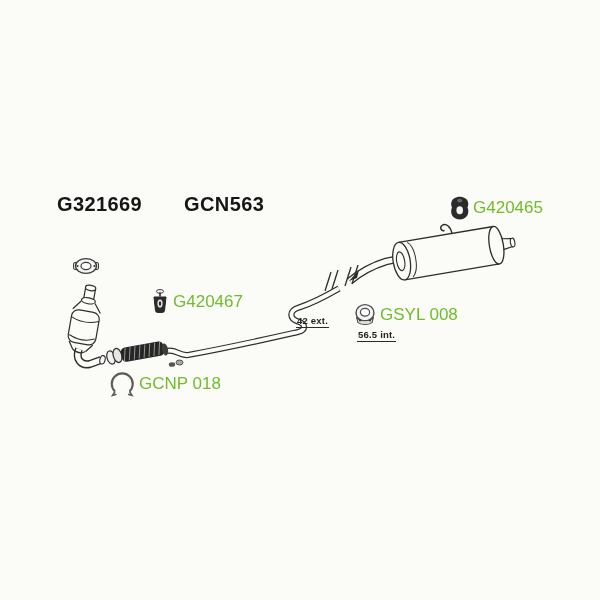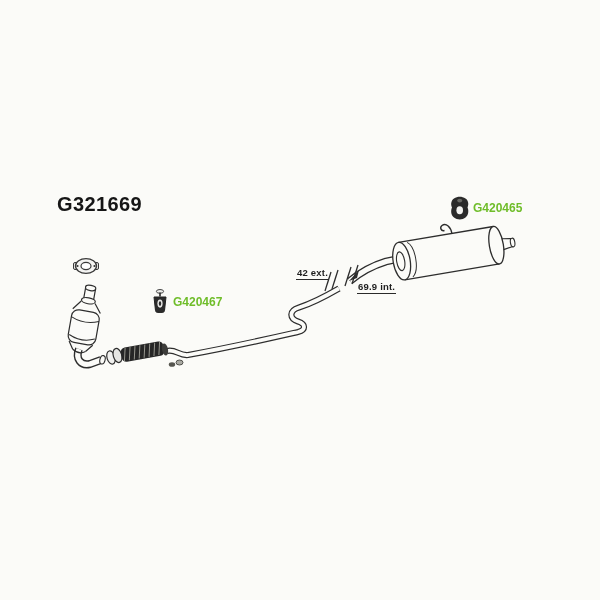--- a/index.html
+++ b/index.html
@@ -14,27 +14,27 @@
   .glabel{
     position:absolute;
     font-size:20px;font-weight:700;color:#161616;letter-spacing:.4px;
     white-space:nowrap;
     text-align:right;
   }
   .part{
     position:absolute;display:flex;align-items:center;gap:3px;white-space:nowrap;
   }
   .pcode{
-    font-size:12px;font-weight:700;color:#6fbd2a;text-decoration:none;cursor:pointer;
+    font-size:17px;font-weight:400;color:#6fbd2a;text-decoration:none;cursor:pointer;
   }
   .picon{display:inline-flex;line-height:0;}
   .ann{
     position:absolute;
     font-size:9.5px;font-weight:700;color:#1e1e1e;letter-spacing:.2px;
-    border-bottom:1.3px solid #2a2a2a;padding:0 1px 1px 1px;white-space:nowrap;
+    border-bottom:1.3px solid #2a2a2a;padding:0 1px 1px 1px;white-space:nowrap;margin-top:48px;
   }
   .to{fill:none;stroke:#2d2d2d;}
   .ti{fill:none;stroke:#fbfbf8;}
 </style>
 </head>
 <body>
 
 <div class="stage">
 
   <svg class="art" width="600" height="600" viewBox="0 0 600 600">
@@ -102,20 +102,21 @@
         <ellipse cx="165" cy="349.5" rx="3" ry="6.2" transform="rotate(-12 165 349.5)" fill="#3d3d3b" stroke="none"></ellipse>
       </g>
       <g>
         <ellipse cx="172" cy="364.5" rx="3.2" ry="2.3" fill="#55554f" stroke="none"></ellipse>
         <ellipse cx="179.5" cy="362.5" rx="3.5" ry="2.5" fill="#a9a9a2" stroke="#44443f" stroke-width="0.9"></ellipse>
       </g>
     </g>
   </svg>
 
   <div class="glabel" style="left:57px;top:193px">G321669</div>
+  <div class="glabel" style="left:184px;top:193px">GCN563</div>
 
   <div class="part" style="left:73px;top:255px">
     <span class="picon">
       <svg width="26" height="22" viewBox="0 0 26 22">
         <rect x="0.5" y="7.5" width="4.5" height="7" rx="1.5" fill="#e8e8e6" stroke="#3a3a3a"></rect>
         <rect x="21" y="7.5" width="4.5" height="7" rx="1.5" fill="#e8e8e6" stroke="#3a3a3a"></rect>
         <ellipse cx="13" cy="11" rx="10.5" ry="7.3" fill="#f4f4f2" stroke="#3a3a3a" stroke-width="1.3"></ellipse>
         <ellipse cx="13" cy="11" rx="5" ry="3.6" fill="#ffffff" stroke="#3a3a3a" stroke-width="1.2"></ellipse>
         <circle cx="4.5" cy="11" r="1.1" fill="#333"></circle>
         <circle cx="21.5" cy="11" r="1.1" fill="#333"></circle>
@@ -129,30 +130,51 @@
         <ellipse cx="10" cy="2.4" rx="3.6" ry="1.9" fill="#eeeeec" stroke="#444" stroke-width="1"></ellipse>
         <line x1="10" y1="3.5" x2="10" y2="7.5" stroke="#333" stroke-width="1.7"></line>
         <path d="M4,8 L16,8 L14.5,21.5 C14.4,22.6 13.6,23.4 12.6,23.4 L7.4,23.4 C6.4,23.4 5.6,22.6 5.5,21.5 Z" fill="#2c2c2c" stroke="#222"></path>
         <ellipse cx="10" cy="14.6" rx="2.6" ry="4.1" fill="#e9e9e7"></ellipse>
         <ellipse cx="10" cy="14.6" rx="1.2" ry="2.4" fill="#2c2c2c"></ellipse>
       </svg>
     </span>
     <a class="pcode">G420467</a>
   </div>
 
+  <div class="part" style="left:108px;top:370px">
+    <span class="picon">
+      <svg width="28" height="28" viewBox="0 0 28 28">
+        <path d="M7,21.5 A10.5 10.5 0 1 1 21.5,21.5" fill="none" stroke="#5a5a56" stroke-width="2.1"></path>
+        <path d="M7,21.5 L4.5,25.5 L8.5,24.2 M21.5,21.5 L24,25.5 L20,24.2" fill="none" stroke="#5a5a56" stroke-width="1.5"></path>
+      </svg>
+    </span>
+    <a class="pcode">GCNP 018</a>
+  </div>
 
   <div class="part" style="left:449px;top:195px">
     <span class="picon">
       <svg width="21" height="26" viewBox="0 0 21 26">
         <path d="M5,3.5 C2,5.5 1.5,9.5 3,12.5 C1.5,15.5 2,20.5 5,22.5 C8,25 13.5,25 16.5,22.5 C19.5,20.5 20,15.5 18.5,12.5 C20,9.5 19.5,5.5 16.5,3.5 C13,1 8.5,1 5,3.5 Z" fill="#2b2b2b"></path>
         <ellipse cx="10.7" cy="15.2" rx="3.3" ry="4" fill="#f2f2f0"></ellipse>
         <ellipse cx="10.7" cy="5.6" rx="2.5" ry="1.9" fill="#6a6a66"></ellipse>
       </svg>
     </span>
     <a class="pcode">G420465</a>
   </div>
 
 
+  <div class="part" style="left:353px;top:303px">
+    <span class="picon">
+      <svg width="24" height="24" viewBox="0 0 24 24">
+        <ellipse cx="12" cy="9.8" rx="9" ry="8.2" fill="#f5f5f3" stroke="#4a4a4a" stroke-width="1.4"></ellipse>
+        <ellipse cx="12" cy="9.3" rx="4.6" ry="3.9" fill="#ffffff" stroke="#4a4a4a" stroke-width="1.2"></ellipse>
+        <path d="M3.5,14.2 C6,18.7 18,18.7 20.5,14.2 L19,19.6 C15,22.2 9,22.2 5,19.6 Z" fill="#e2e2df" stroke="#4a4a4a" stroke-width="1.1"></path>
+        <circle cx="7" cy="17.6" r="1" fill="#333"></circle>
+        <circle cx="17" cy="17.6" r="1" fill="#333"></circle>
+      </svg>
+    </span>
+    <a class="pcode">GSYL 008</a>
+  </div>
 
   <div class="ann" style="left:296px;top:267px">42 ext.</div>
-  <div class="ann" style="left:357px;top:281px">69.9 int.</div>
+  <div class="ann" style="left:357px;top:281px">56.5 int.</div>
 
 </div>
 
 </body></html>

